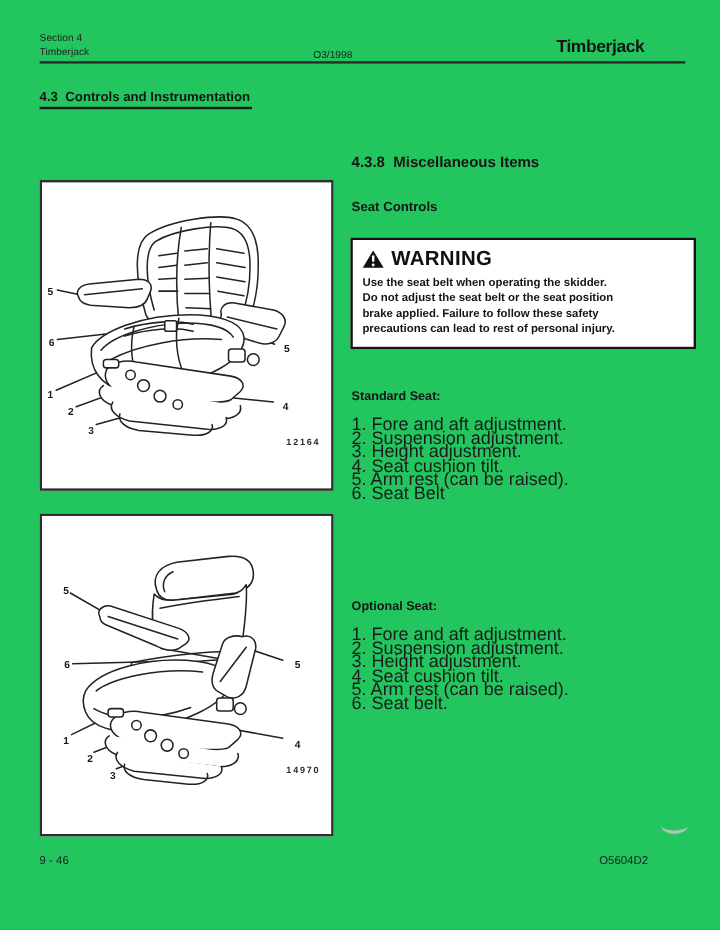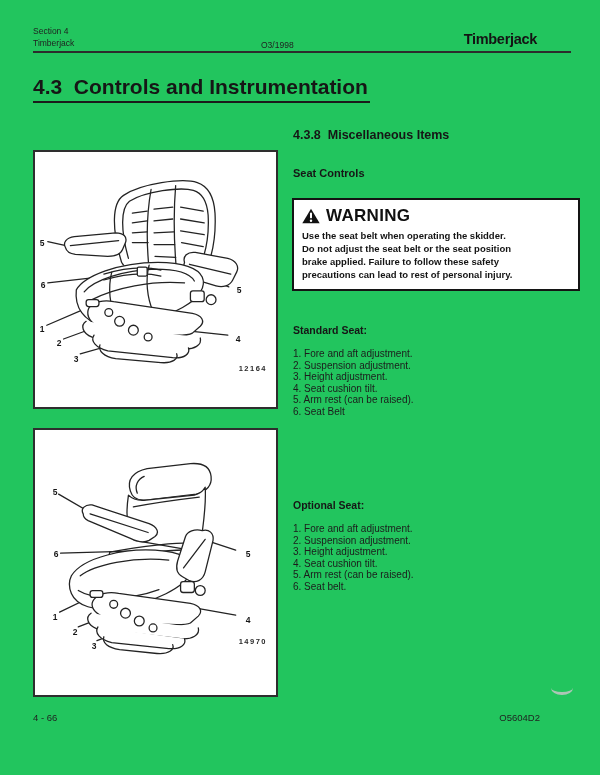--- a/index.html
+++ b/index.html
@@ -13,21 +13,21 @@
   .pre { white-space:pre; }
 
   
   .header-section { left:33px; top:26px; font-size:8.5px; line-height:11.5px; }
   .header-date    { left:261px; top:40px; font-size:8.5px; }
   .brand          { right:63px; top:31px; font-size:14.5px; font-weight:bold; letter-spacing:-0.3px; color:#141414; }
   .header-rule    { left:33px; top:51px; width:538px; height:2px; background:#2c2c2c; }
 
   
   .page-title {
-    left:33px; top:75px; font-size:21px; font-weight:bold; color:#161616;
+    left:33px; top:75px; font-size:11px; font-weight:bold; color:#161616;
     border-bottom:2.5px solid #1b1b1b; padding:0 2px 2px 0;text-align:right;
   }
 
   
   .figure-box { left:33px; width:245px; border:2px solid #2e2e2e; background:#fff; box-sizing:border-box; }
   #fig1 { top:150px; height:259px; }
   #fig2 { top:428px; height:269px; }
   .figure-box svg { position:absolute; left:0; top:0; width:100%; height:100%; }
   .callout { position:absolute; transform:translate(-50%,-50%); font-size:8.5px; font-weight:bold; color:#161616; }
   .fignum  { position:absolute; right:9px; font-size:7.5px; font-weight:bold; letter-spacing:1.5px; color:#2a2a2a; }
@@ -42,21 +42,21 @@
     left:292px; top:198px; width:288px; box-sizing:border-box;
     border:2px solid #141414; background:#fff; padding:4px 8px 7px 8px;
   }
   .warning-head  { display:flex; align-items:center; gap:6px; margin-top:2px; }
   .warning-title { font-size:17px; font-weight:bold; letter-spacing:0.3px; color:#101010; }
   .warning-body  { margin-top:4px; font-size:9.5px; font-weight:bold; line-height:12.9px; color:#141414; }
 
   .seat-heading { font-size:10.5px; font-weight:bold; color:#161616; }
   #std-heading { left:293px; top:324px; }
   #opt-heading { left:293px; top:499px; }
-  .seat-list { font-size:10px; line-height:11.6px; color:#1c1c1c; }
+  .seat-list { font-size:15px; line-height:11.6px; color:#1c1c1c; }
   #std-list { left:293px; top:348px; }
   #opt-list { left:293px; top:523px; }
 
   
   .footer-left  { left:33px;  top:712px; font-size:9.5px; }
   .footer-right { right:60px; top:712px; font-size:9.5px; }
 
   
   .smudge { left:551px; top:681px; width:22px; height:11px;
             border-bottom:3px solid #c6c6c6; border-radius:50%; opacity:.85; }
@@ -235,17 +235,17 @@
   <div class="abs seat-heading" id="opt-heading">Optional Seat:</div>
   <div class="abs seat-list" id="opt-list">
     <div>1. Fore and aft adjustment.</div>
     <div>2. Suspension adjustment.</div>
     <div>3. Height adjustment.</div>
     <div>4. Seat cushion tilt.</div>
     <div>5. Arm rest (can be raised).</div>
     <div>6. Seat belt.</div>
   </div>
 
-  <div class="abs footer-left">4 - 66</div>
+  <div class="abs footer-left">9 - 46</div>
   <div class="abs footer-right">O5604D2</div>
 
   <div class="abs smudge"></div>
 </div>
 
 </body></html>

